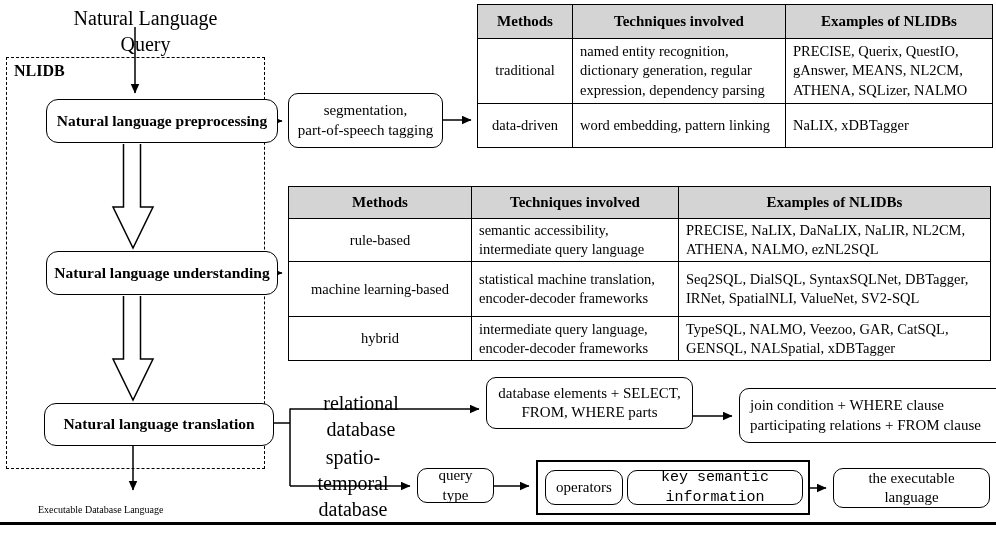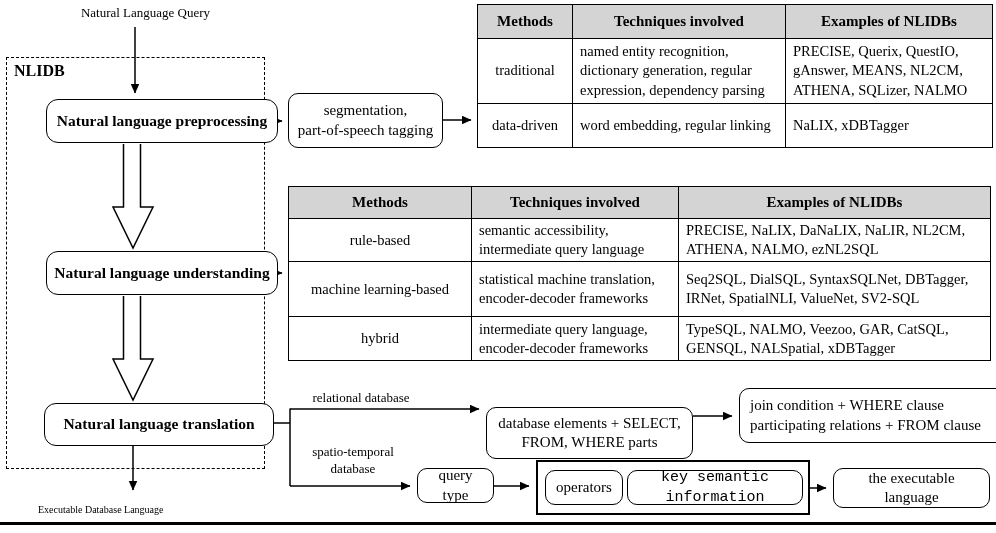--- a/index.html
+++ b/index.html
@@ -1,21 +1,21 @@
 <!DOCTYPE html>
 <html><head>
 <meta charset="utf-8">
 <style>
   html,body { margin:0; padding:0; background:#fff; }
   .canvas {
     position:relative; width:996px; height:533px; background:#fff;
     font-family:"Liberation Serif", serif; color:#000; overflow:hidden;
   }
   .svg-layer { position:absolute; left:0; top:0; width:996px; height:533px; }
-  .lbl { position:absolute; font-size:13px; line-height:1.3; }
+  .lbl { position:absolute; font-size:20px; line-height:1.3; }
   .center { text-align:center; }
   .prewrap { white-space:pre-line; }
   .nowrap { white-space:nowrap; }
   .dashed-rect { position:absolute; border:1.5px dashed #000; box-sizing:border-box; background:transparent; }
   .box {
     position:absolute; background:#fff; border:1.6px solid #000; border-radius:10px;
     display:flex; align-items:center; justify-content:center; text-align:center;
     font-size:15px; line-height:1.3; box-sizing:border-box; padding:2px 6px;
   }
   .box.stage { font-weight:bold; font-size:15.5px; border-radius:12px;margin-left:26px; }
@@ -100,21 +100,21 @@
       <th style="background:#d4d4d4;">Techniques involved</th>
       <th style="background:#d4d4d4;">Examples of NLIDBs</th>
     </tr>
     <tr style="height:65px;">
       <td class="c-method">traditional</td>
       <td>named entity recognition, dictionary generation, regular expression, dependency parsing</td>
       <td>PRECISE, Querix, QuestIO, gAnswer, MEANS, NL2CM, ATHENA, SQLizer, NALMO</td>
     </tr>
     <tr style="height:44px;">
       <td class="c-method">data-driven</td>
-      <td>word embedding, regular linking</td>
+      <td>word embedding, pattern linking</td>
       <td>NaLIX, xDBTagger</td>
     </tr>
   </tbody>
     </table>
 
   <table class="dtable" style="left:288px; top:186px; width:702px;">
     <colgroup>
         <col style="width:183px">
         <col style="width:207px">
         <col style="width:312px">
@@ -136,21 +136,21 @@
       <td>Seq2SQL, DialSQL, SyntaxSQLNet, DBTagger, IRNet, SpatialNLI, ValueNet, SV2-SQL</td>
     </tr>
     <tr style="height:44px;">
       <td class="c-method">hybrid</td>
       <td>intermediate query language, encoder-decoder frameworks</td>
       <td>TypeSQL, NALMO, Veezoo, GAR, CatSQL, GENSQL, NALSpatial, xDBTagger</td>
     </tr>
   </tbody>
     </table>
 
-  <div class="box" style="left:486px; top:407px; width:207px; height:52px;">
+  <div class="box" style="left:486px; top:377px; width:207px; height:52px;">
     <span class="prewrap">database elements + SELECT,
 FROM, WHERE parts</span>
   </div>
   <div class="box leftalign" style="left:739px; top:388px; width:294px; height:55px;">
     <span class="prewrap" style="text-align:left;">join condition + WHERE clause
 participating relations + FROM clause</span>
   </div>
 
   <div class="box" style="left:417px; top:468px; width:77px; height:35px;">
     <span>query type</span>

